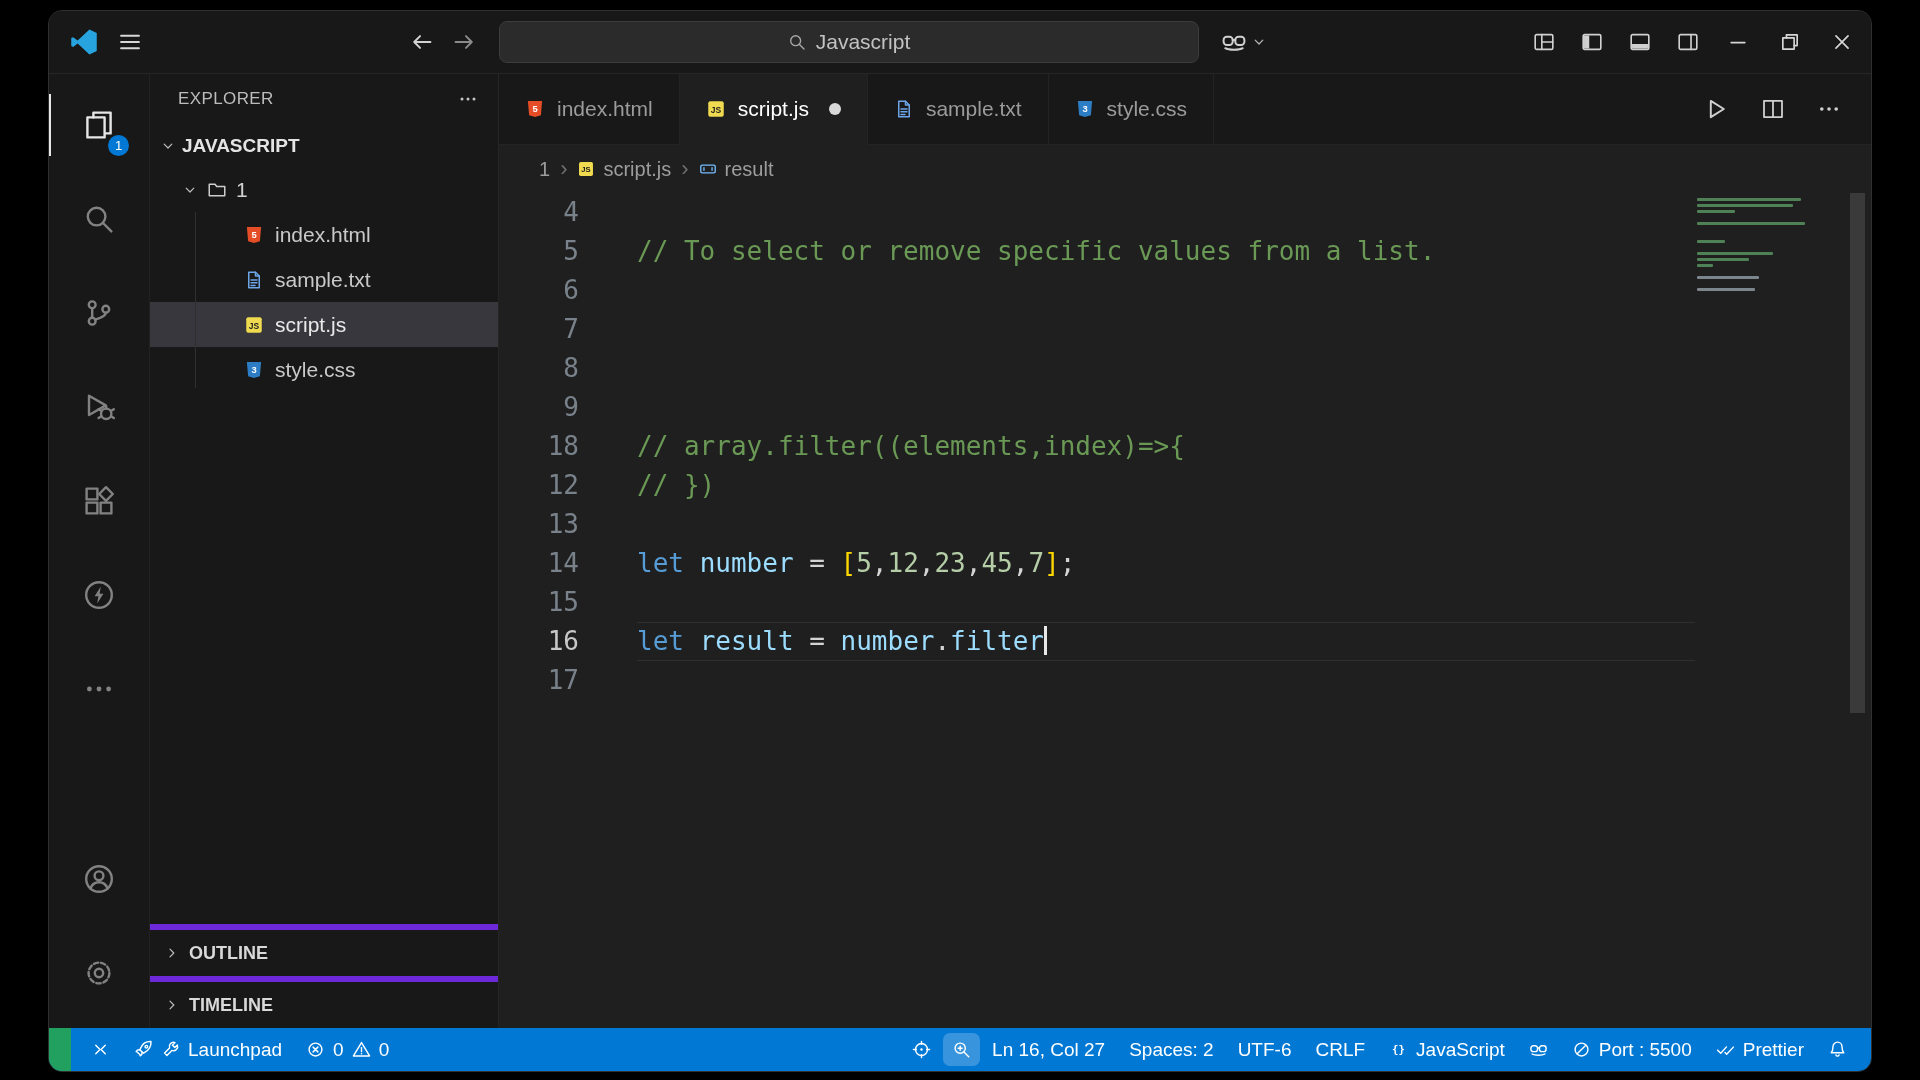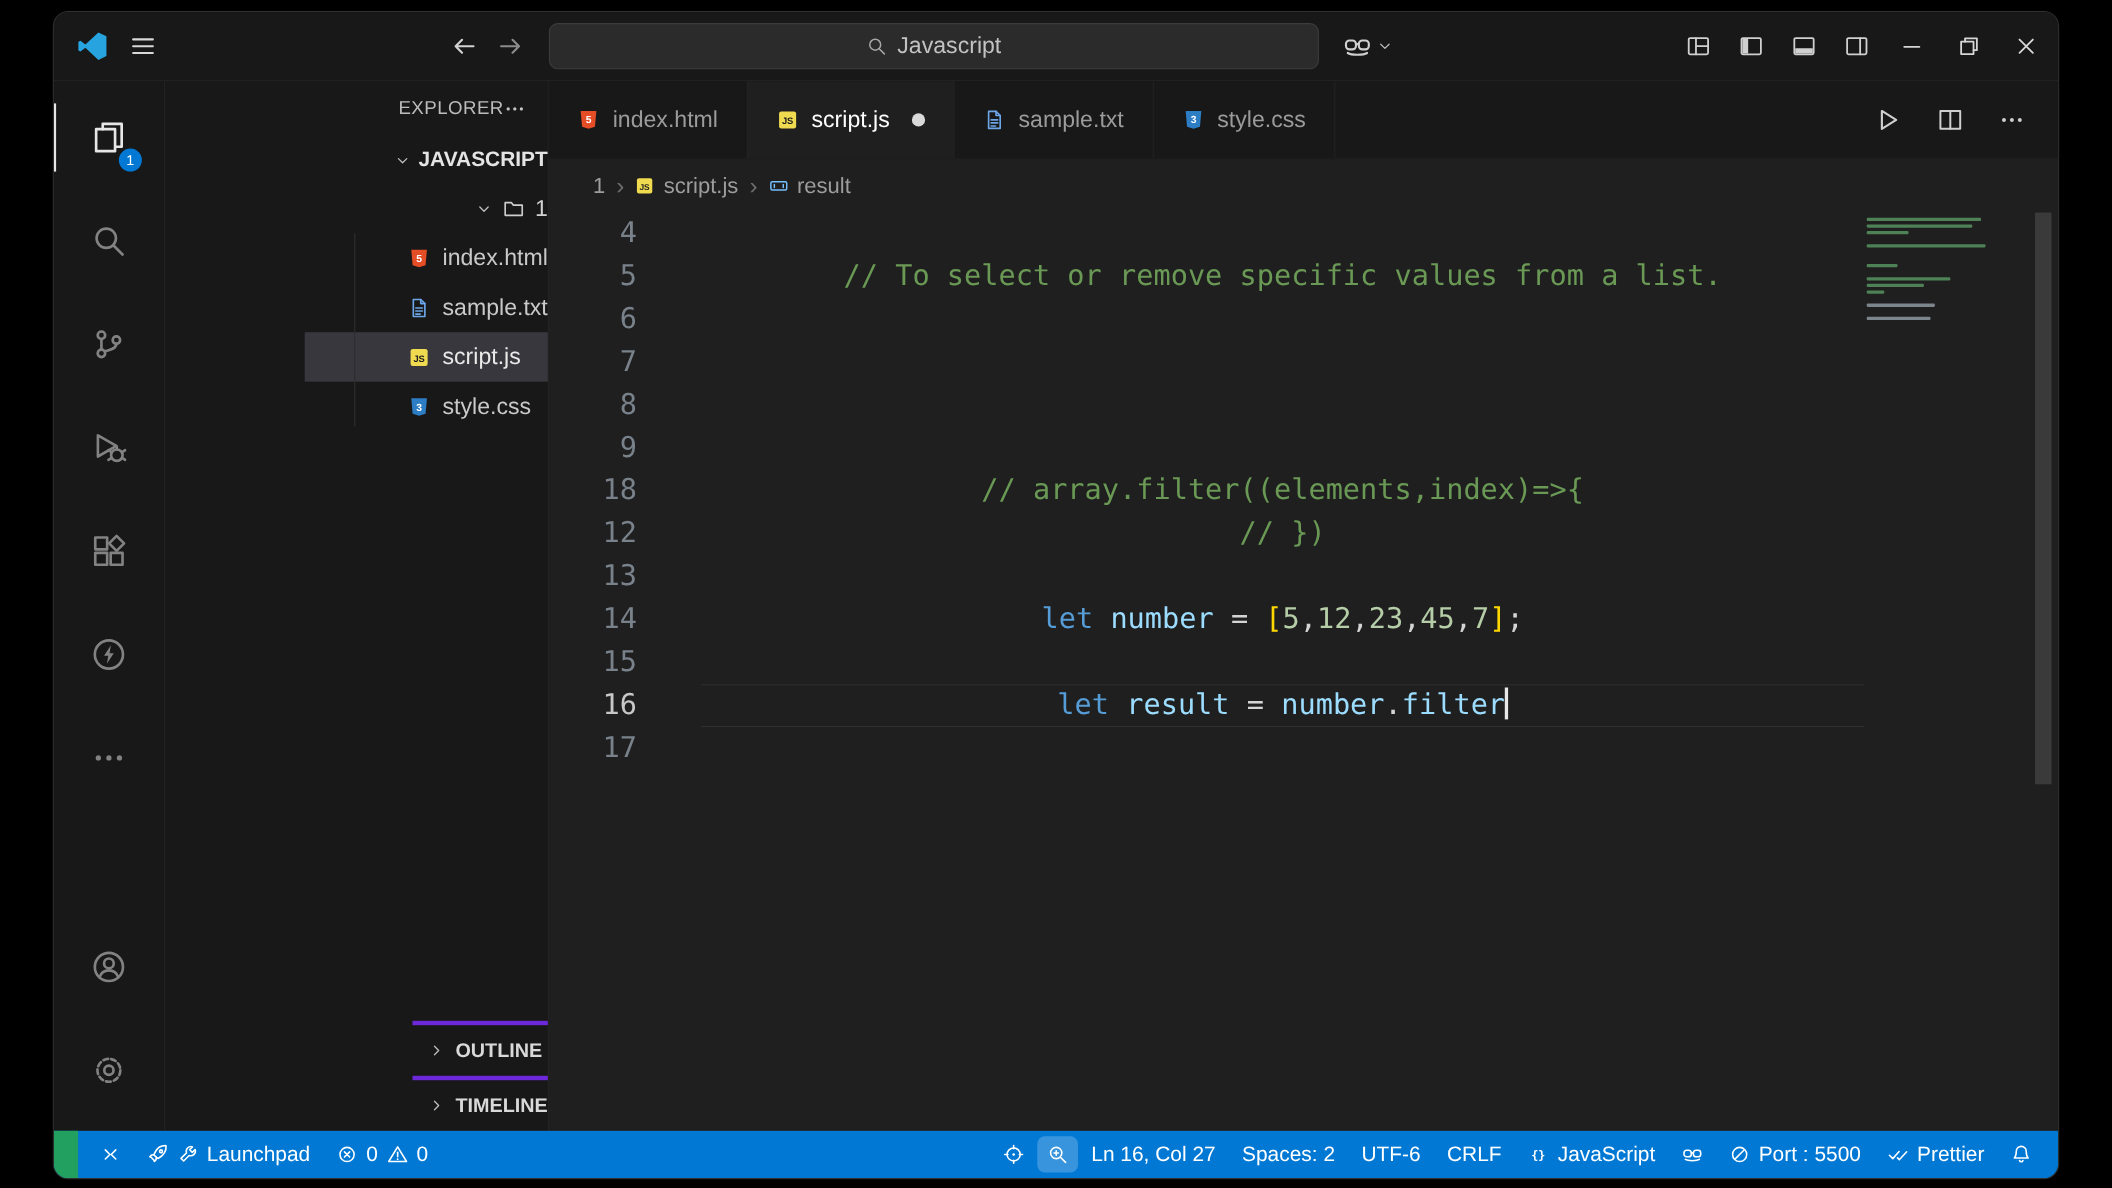--- a/index.html
+++ b/index.html
@@ -37,49 +37,49 @@
   .act-item.active { color:#e7e7e7; }
   .act-item.active::before { content:""; position:absolute; left:0; top:16px; bottom:16px; width:2px; background:#e7e7e7; }
   .badge {
     position:absolute; right:20px; bottom:16px; min-width:21px; height:21px; border-radius:11px;
     background:#0078d4; color:#fff; font-size:13px; display:flex; align-items:center; justify-content:center;
     padding:0 3px; box-sizing:border-box;
   }
   
   .sidebar {
     width:348px; flex:0 0 348px; background:#181818; border-right:1px solid #252525;
-    display:flex; flex-direction:column; color:#cccccc; min-height:0;align-items:flex-end;
+    display:flex; flex-direction:column; color:#cccccc; min-height:0;
   }
   .sb-header { height:50px; flex:0 0 50px; display:flex; align-items:center; padding:0 20px 0 28px; font-size:17px; color:#bcbcbc; letter-spacing:.4px; }
   .sb-header .hdr-dots { margin-left:auto; color:#c5c5c5; }
   .section-row { height:44px; display:flex; align-items:center; gap:6px; padding-left:10px; font-weight:700; font-size:19px; color:#e4e4e4; }
   .folder-row { height:44px; display:flex; align-items:center; gap:9px; padding-left:32px; font-size:21px; color:#d2d2d2; }
   .files { position:relative; }
   .files::before { content:""; position:absolute; left:45px; top:0; bottom:4px; width:1px; background:#2f2f2f; }
   .file-row { height:45px; display:flex; align-items:center; gap:11px; padding-left:94px; font-size:21px; color:#c9c9c9; }
   .file-row.selected { background:#37373d; color:#e9e9e9; }
   .panel-rows { margin-top:auto; }
-  .panel-row { height:46px; border-top:4px solid #6d28d9; display:flex; align-items:center; gap:9px; padding-left:14px; font-weight:700; font-size:18px; color:#d9d9d9; }
+  .panel-row { height:46px; border-top:6px solid #6d28d9; display:flex; align-items:center; gap:9px; padding-left:14px; font-weight:700; font-size:18px; color:#d9d9d9; }
   
   .editor-region { flex:1; min-width:0; display:flex; flex-direction:column; background:#1f1f1f; }
   .tabs-row { height:70px; flex:0 0 70px; background:#181818; display:flex; border-bottom:1px solid #232323; }
   .tabs-wrap { display:flex; }
   .tab { display:flex; align-items:center; gap:12px; padding:0 26px; font-size:21px; color:#9b9b9b; border-right:1px solid #232323; position:relative; background:#181818; }
   .tab.active { background:#1f1f1f; color:#ffffff; }
   .tab.active::after { content:""; position:absolute; left:0; right:0; bottom:-1px; height:1px; background:#1f1f1f; }
   .dirty-dot { width:12px; height:12px; border-radius:50%; background:#d9d9d9; margin-left:8px; }
   .tab-actions { margin-left:auto; display:flex; align-items:center; gap:32px; padding:0 30px; color:#cfcfcf; }
   .breadcrumb { height:48px; flex:0 0 48px; display:flex; align-items:center; gap:10px; padding-left:40px; font-size:20px; color:#9d9d9d; background:#1f1f1f; }
   .crumb { display:flex; align-items:center; gap:8px; }
   .crumb-sep { color:#6f6f6f; font-size:22px; }
   .code-area { flex:1; position:relative; overflow:hidden; font-family:"DejaVu Sans Mono","Liberation Mono",monospace; font-size:26px; }
   .line { display:flex; height:39px; line-height:39px; }
   .gutter { flex:0 0 138px; width:138px; padding-right:58px; box-sizing:border-box; text-align:right; color:#79828b; }
   .line.cur .gutter { color:#c8c8c8; }
-  .line-content { flex:1; margin-right:176px; white-space:pre; color:#d4d4d4;text-align:center; }
+  .line-content { flex:1; margin-right:176px; white-space:pre; color:#d4d4d4; }
   .line.cur .line-content { box-shadow: inset 0 1px 0 #2f2f2f, inset 0 -1px 0 #2f2f2f; }
   .cursor { display:inline-block; width:2.5px; height:29px; background:#e8e8e8; vertical-align:-5px; animation:blink 1.1s steps(1) infinite; }
   @keyframes blink { 50% { opacity:0; } }
   .minimap { position:absolute; top:2px; right:48px; width:126px; }
   .mm-row { height:3px; margin:3px 0; border-radius:1px; }
   .vscroll { position:absolute; top:0; right:6px; width:15px; height:520px; background:rgba(130,130,130,.28); }
   
   .statusbar { height:43px; flex:0 0 43px; background:#0078d4; display:flex; color:#fff; position:relative; font-size:19px; }
   .sb-accent { position:absolute; left:0; top:0; bottom:0; width:22px; background:#22a060; }
   .sb-left { display:flex; align-items:center; height:100%; padding-left:30px; }

